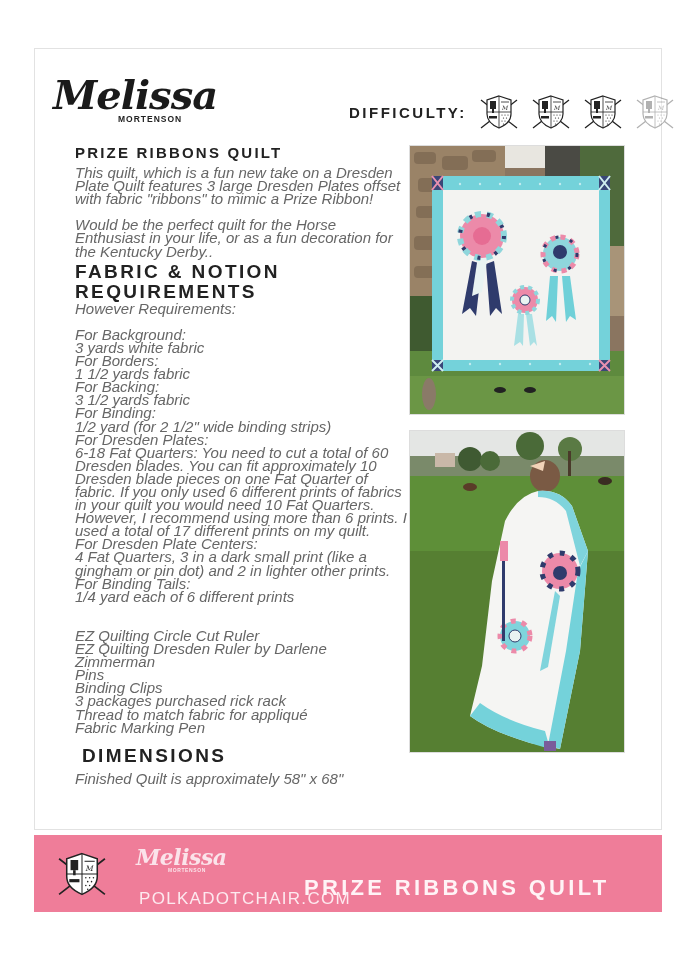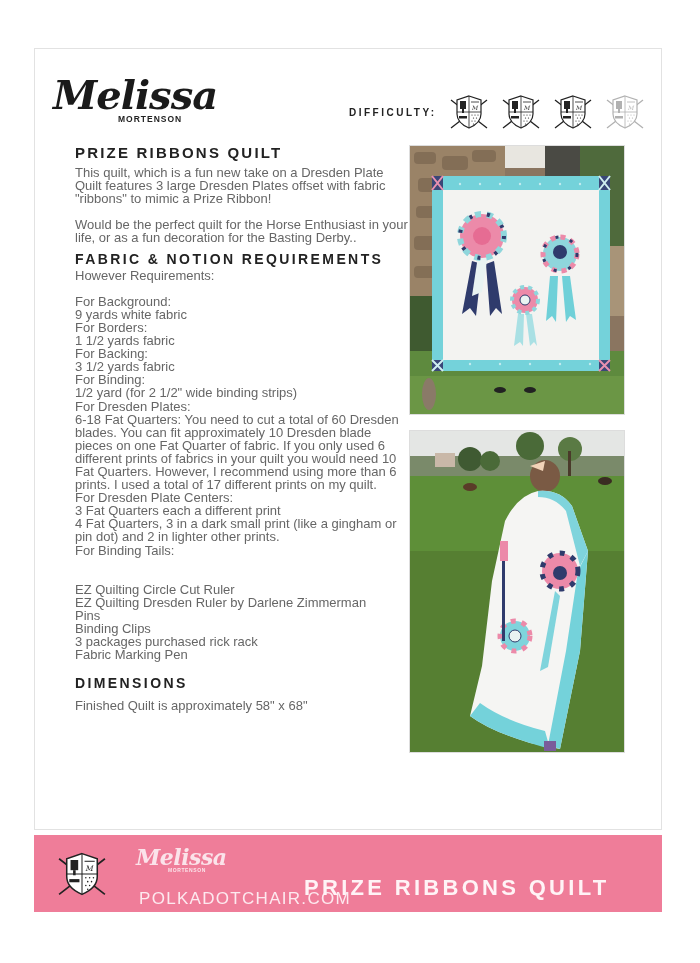--- a/index.html
+++ b/index.html
@@ -18,35 +18,35 @@
     font-size: 40px; color: #1a1a1a; letter-spacing: -1px; line-height: 46px;
   }
   .logo-sub {
     position: absolute; left: 65px; top: 42px;
     font-family: "Liberation Sans", sans-serif; font-size: 8.5px; letter-spacing: 1px;
     color: #222; font-weight: bold;
   }
 
   .difficulty { position: absolute; left: 349px; top: 92px; height: 40px; display: flex; align-items: center; }
   .difficulty-label {
-    font-family: "Liberation Sans", sans-serif; font-weight: bold; font-size: 10px;
+    font-family: "Liberation Sans", sans-serif; font-weight: bold; font-size: 15px;
     letter-spacing: 2.5px; color: #222; margin-right: 2px;
   }
   .shield { width: 44px; height: 36px; margin-left: 8px; display: inline-block; }
   .shield.faded { opacity: 0.35; }
 
   .content { position: absolute; left: 75px; top: 143px; width: 335px; }
   h1.title, h2.section {
     font-family: "Liberation Sans", sans-serif; font-weight: bold; color: #222;
     letter-spacing: 2.2px; text-transform: uppercase;
   }
   h1.title { font-size: 15px; line-height: 20px; }
-  h2.section { font-size: 14px; line-height: 20px; letter-spacing: 2.4px; }
+  h2.section { font-size: 19px; line-height: 20px; letter-spacing: 2.4px; }
   p.body, .line {
-    font-family: "Liberation Sans", sans-serif; font-size: 13px; line-height: 13.1px; color: #666;
+    font-family: "Liberation Sans", sans-serif; font-size: 15px; line-height: 13.1px; color: #666; font-style: italic;
   }
   .spacer { height: 13.1px; }
 
   .photo {
     position: absolute; border: 1px solid #ddd; overflow: hidden;
   }
   .photo-1 { left: 409px; top: 145px; width: 216px; height: 270px; }
   .photo-2 { left: 409px; top: 430px; width: 216px; height: 323px; }
 
   .banner {
@@ -124,53 +124,54 @@
     </svg>
   <svg class="shield faded">
       <use href="#shield-sym"></use>
     </svg>
 </div>
 
 <div class="content">
   <h1 class="title">PRIZE RIBBONS QUILT</h1>
   <p class="body" style="margin-top:3px;">This quilt, which is a fun new take on a Dresden Plate Quilt features 3 large Dresden Plates offset with fabric "ribbons" to mimic a Prize Ribbon!</p>
   <div class="spacer"></div>
-  <p class="body">Would be the perfect quilt for the Horse Enthusiast in your life, or as a fun decoration for the Basting Derby..</p>
+  <p class="body">Would be the perfect quilt for the Horse Enthusiast in your life, or as a fun decoration for the Kentucky Derby..</p>
 
   <h2 class="section" style="margin-top:4px;">FABRIC &amp; NOTION REQUIREMENTS</h2>
   <div class="line">However Requirements:</div>
   <div class="spacer"></div>
   <div id="fabric-list">
     <div class="line">For Background:</div>
-    <div class="line">9 yards white fabric</div>
+    <div class="line">3 yards white fabric</div>
     <div class="line">For Borders:</div>
     <div class="line">1 1/2 yards fabric</div>
     <div class="line">For Backing:</div>
     <div class="line">3 1/2 yards fabric</div>
     <div class="line">For Binding:</div>
     <div class="line">1/2 yard (for 2 1/2" wide binding strips)</div>
     <div class="line">For Dresden Plates:</div>
     <div class="line">6-18 Fat Quarters:  You need to cut a total of 60 Dresden blades. You can fit approximately 10 Dresden blade pieces on one Fat Quarter of fabric.  If you only used 6 different prints of fabrics in your quilt you would need 10 Fat Quarters. However, I recommend using more than 6 prints. I used a total of 17 different prints on my quilt.</div>
     <div class="line">For Dresden Plate Centers:</div>
-    <div class="line">3 Fat Quarters each a different print</div>
     <div class="line">4 Fat Quarters, 3 in a dark small print (like a gingham or pin dot) and 2 in lighter other prints.</div>
     <div class="line">For Binding Tails:</div>
+    <div class="line"> 1/4 yard each of 6 different prints</div>
   </div>
   <div class="spacer"></div>
   <div class="spacer"></div>
   <div>
     <div class="line">EZ Quilting Circle Cut Ruler</div>
     <div class="line">EZ Quilting Dresden Ruler by Darlene Zimmerman</div>
     <div class="line">Pins</div>
     <div class="line">Binding Clips</div>
     <div class="line">3 packages purchased rick rack</div>
+    <div class="line">Thread to match fabric for appliqué</div>
     <div class="line">Fabric Marking Pen</div>
   </div>
 
-  <h2 class="section" style="margin-top:12px;">DIMENSIONS</h2>
+  <h2 class="section" style="margin-top:12px;margin-left:7px;">DIMENSIONS</h2>
   <div class="line" style="margin-top:6px;">Finished Quilt is approximately 58" x 68"</div>
 </div>
 
 <div class="photo photo-1">
   <svg width="216" height="270" viewBox="0 0 216 270">
     <rect width="216" height="270" fill="#8a7560"></rect>
     <rect x="0" y="0" width="95" height="150" fill="#9a8367"></rect>
     <g fill="#7a6650" opacity="0.7">
       <rect x="4" y="6" width="22" height="12" rx="4"></rect>
         <rect x="32" y="10" width="26" height="14" rx="4"></rect>

